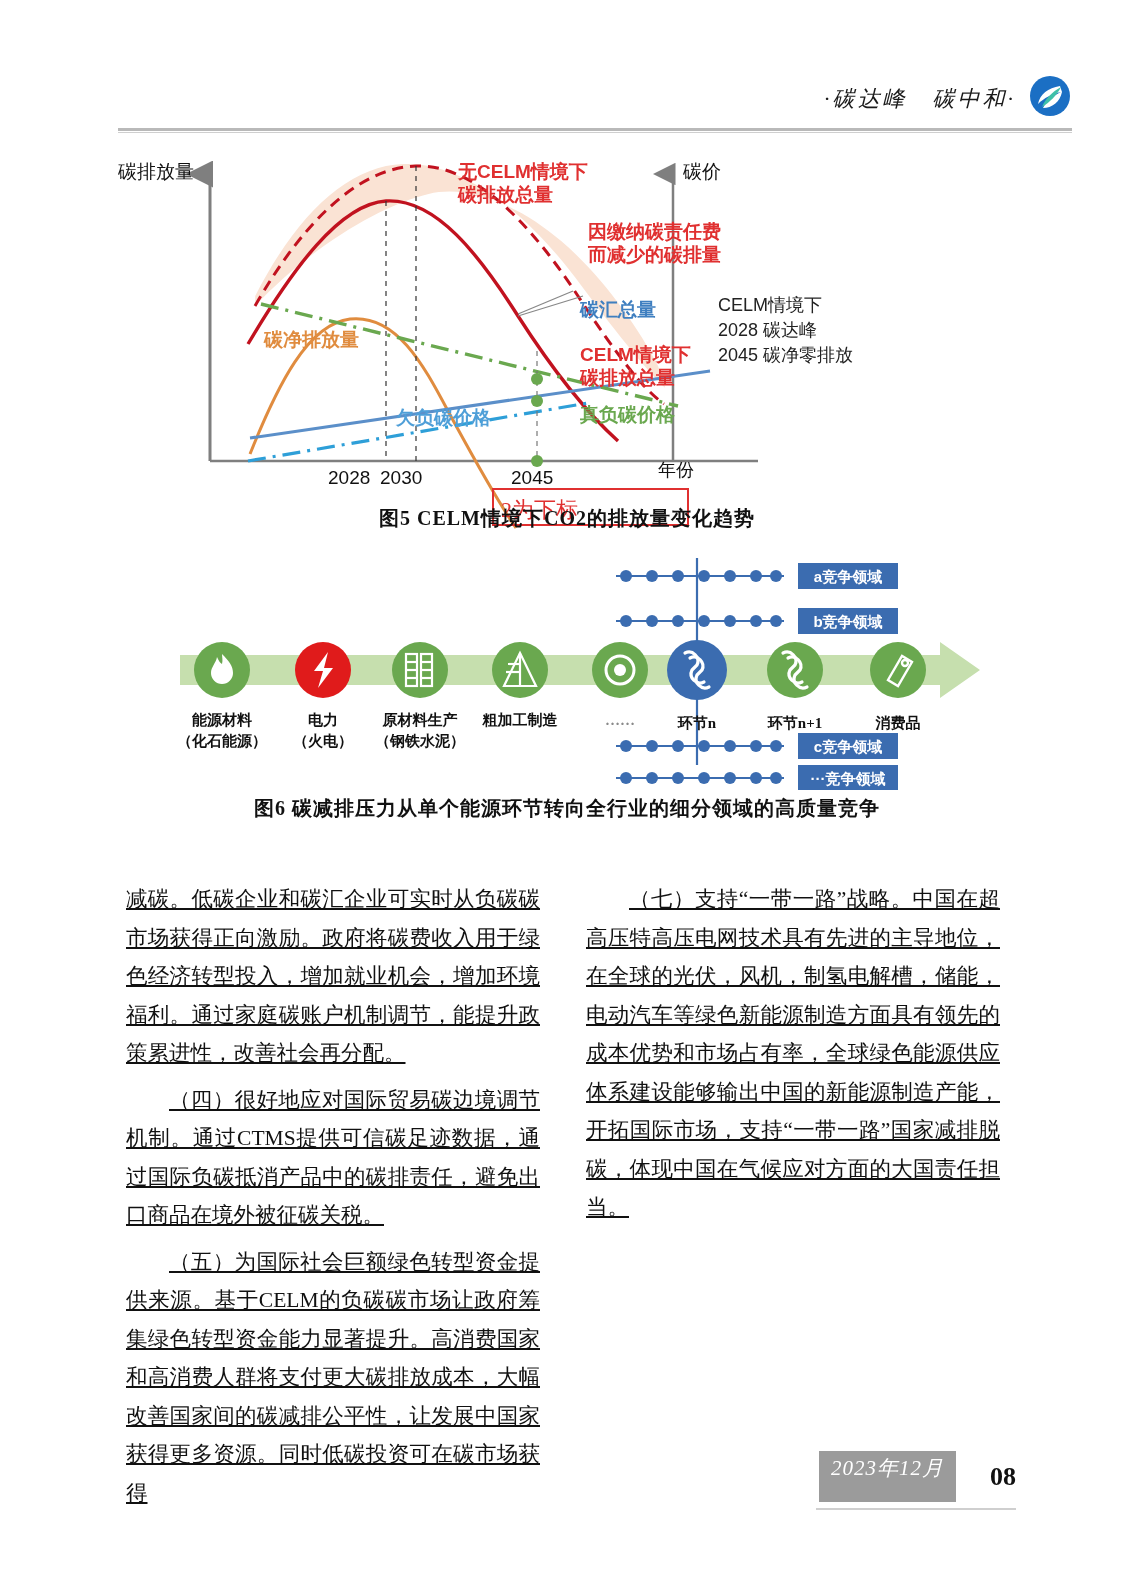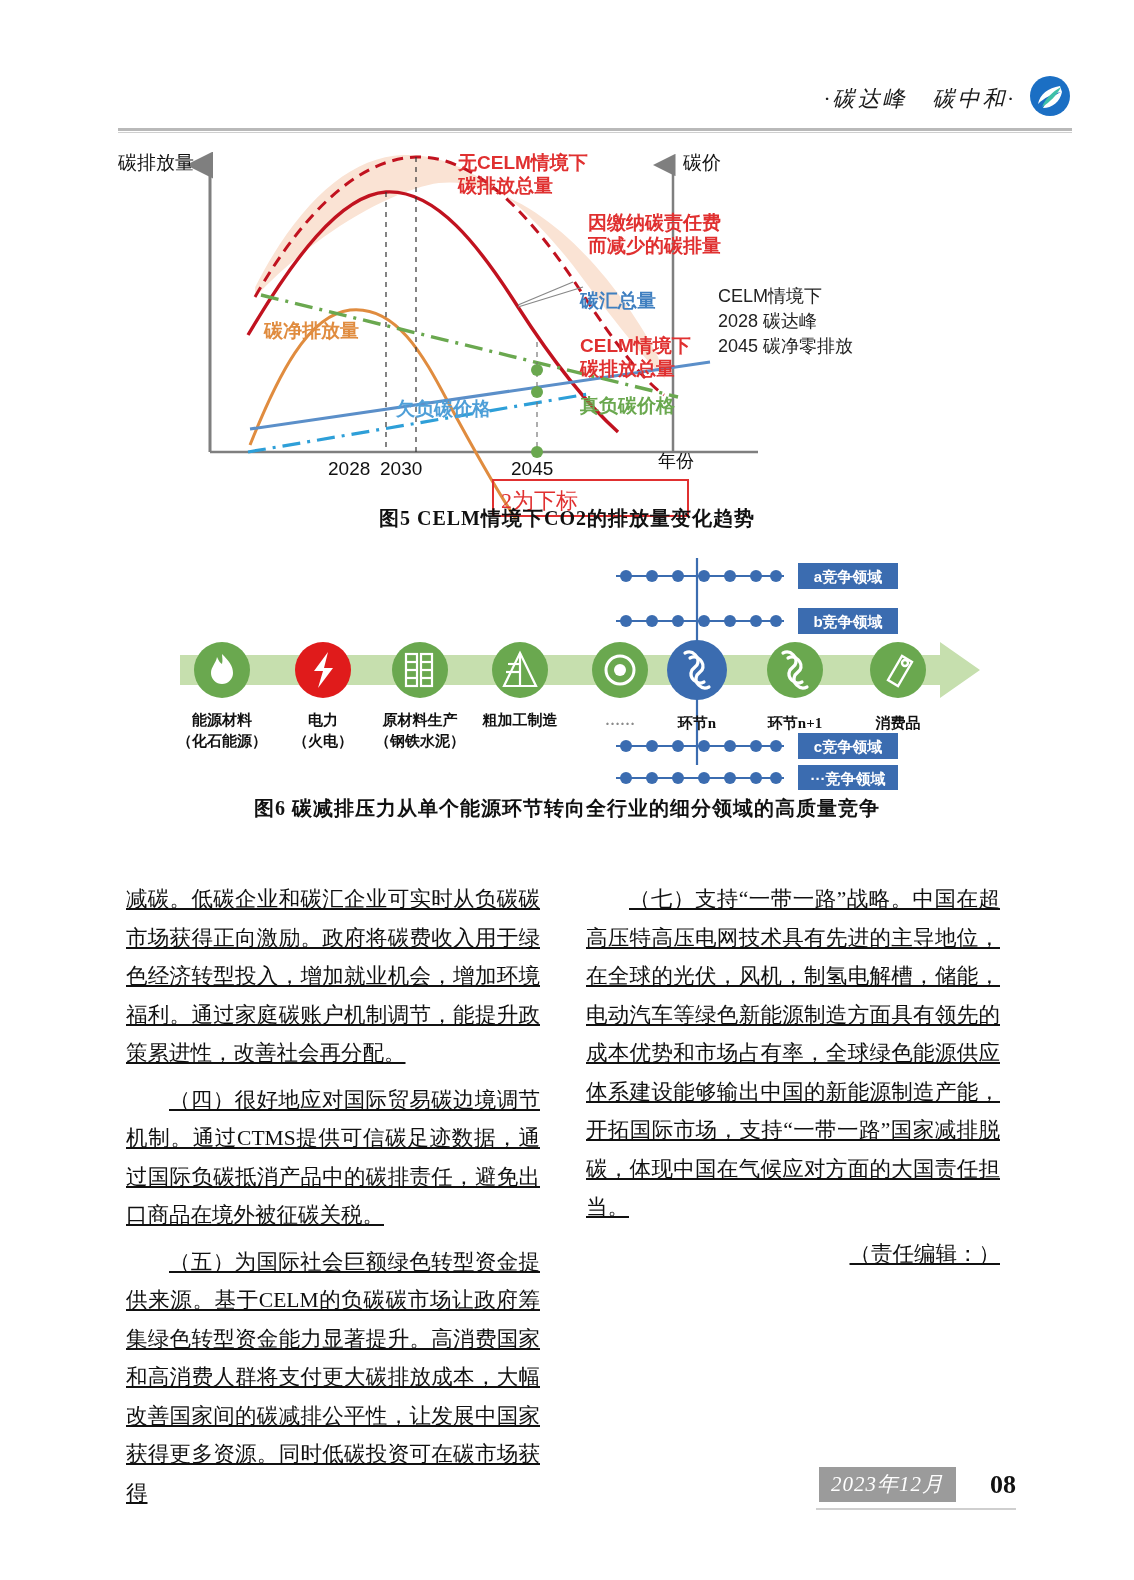--- a/index.html
+++ b/index.html
@@ -29,21 +29,21 @@
   .header-rule{
     position:absolute;left:118px;right:62px;top:128px;
     height:3px;background:#b9b9b9;
   }
   .header-rule:after{
     content:"";position:absolute;left:0;right:0;top:4px;height:1px;background:#cfcfcf;
   }
 
   
   .fig5{
-    position:absolute;left:118px;top:147px;width:900px;height:400px;
+    position:absolute;left:118px;top:156px;width:900px;height:400px;
   }
   .fig5 svg{display:block;}
 
   .fig-caption{
     position:absolute;left:0;right:0;
     text-align:center;
     font-family:"Liberation Serif", serif;
     font-weight:bold;font-size:20px;color:#111;
     letter-spacing:1px;
   }
@@ -72,21 +72,21 @@
   .col p.right{text-align:right;text-indent:0;}
 
   
   .footer{
     position:absolute;right:118px;bottom:78px;
     display:flex;align-items:center;gap:10px;
   }
   .footer-date{
     background:#9b9b9b;color:#ffffff;
     font-style:italic;font-size:21px;
-    padding:3px 12px 4px 12px;
+    padding:3px 12px 20px 12px;
     font-family:"Liberation Serif", serif;
     letter-spacing:1px;
   }
   .footer-page{
     font-family:"Liberation Serif", serif;
     font-size:26px;font-weight:bold;color:#111;margin-left:24px;
   }
   .footer-rule{
     position:absolute;right:118px;bottom:70px;width:200px;height:2px;background:#cfcfcf;
   }
@@ -310,21 +310,20 @@
   <div class="fig-caption cap6">图6  碳减排压力从单个能源环节转向全行业的细分领域的高质量竞争</div>
 
   <div class="col col-left">
     <p>减碳。低碳企业和碳汇企业可实时从负碳碳市场获得正向激励。政府将碳费收入用于绿色经济转型投入，增加就业机会，增加环境福利。通过家庭碳账户机制调节，能提升政策累进性，改善社会再分配。</p>
     <p class="ind">（四）很好地应对国际贸易碳边境调节机制。通过CTMS提供可信碳足迹数据，通过国际负碳抵消产品中的碳排责任，避免出口商品在境外被征碳关税。</p>
     <p class="ind">（五）为国际社会巨额绿色转型资金提供来源。基于CELM的负碳碳市场让政府筹集绿色转型资金能力显著提升。高消费国家和高消费人群将支付更大碳排放成本，大幅改善国家间的碳减排公平性，让发展中国家获得更多资源。同时低碳投资可在碳市场获得</p>
   </div>
 
   <div class="col col-right">
     <p class="ind">（七）支持“一带一路”战略。中国在超高压特高压电网技术具有先进的主导地位，在全球的光伏，风机，制氢电解槽，储能，电动汽车等绿色新能源制造方面具有领先的成本优势和市场占有率，全球绿色能源供应体系建设能够输出中国的新能源制造产能，开拓国际市场，支持“一带一路”国家减排脱碳，体现中国在气候应对方面的大国责任担当。</p>
-    <p class="right">（责任编辑：）</p>
   </div>
 
   <div class="footer">
     <span class="footer-date">2023年12月</span>
     <span class="footer-page">08</span>
   </div>
   <div class="footer-rule"></div>
 
 </div>
 

